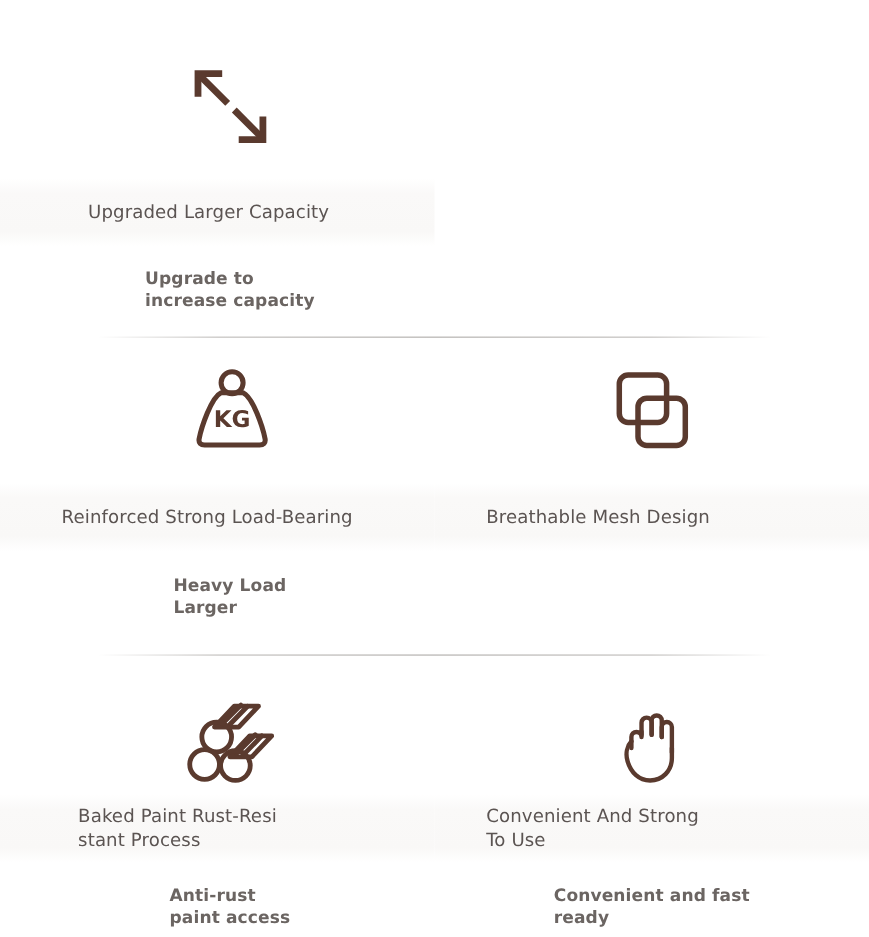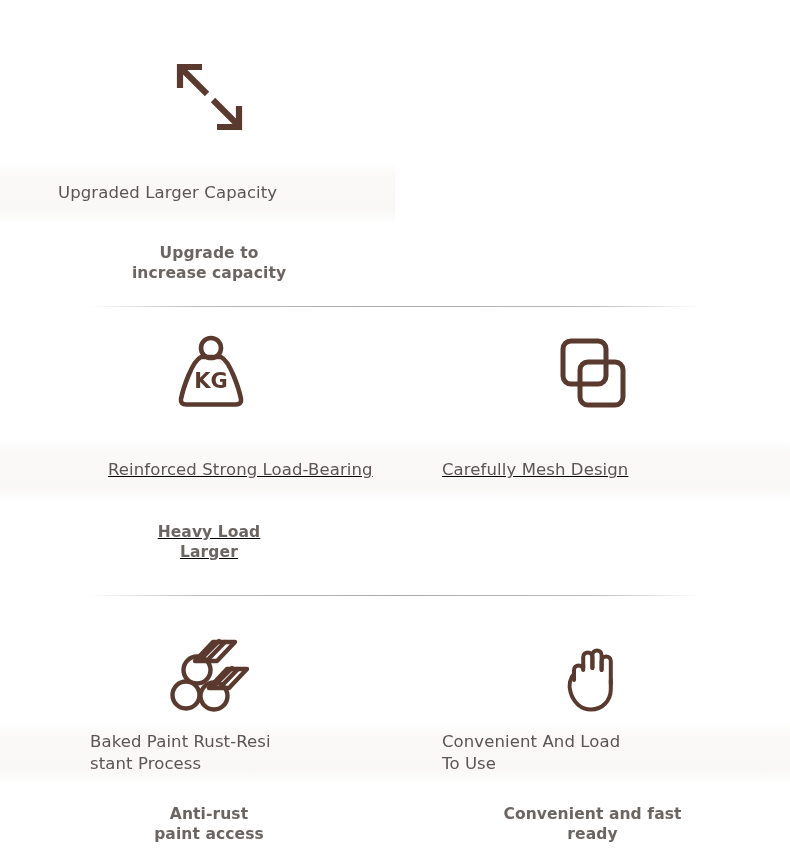--- a/index.html
+++ b/index.html
@@ -18,21 +18,21 @@
     height: 852px;
     position: relative;
     background: #ffffff;
   }
   .row {
     display: flex;
     width: 100%;
     box-sizing: border-box;
   }
   .row-1 { height: 272px; }
-  .row-2 { height: 288px; text-decoration: underline; }
+  .row-2 { height: 288px; }
   .row-3 { height: 292px; }
 
   .divider {
     width: 612px;
     height: 1px;
     margin: 0 auto;
     background: linear-gradient(to right,
         rgba(200,197,195,0) 0%,
         rgba(178,175,172,0.85) 18%,
         rgba(168,165,162,0.95) 50%,
@@ -73,54 +73,53 @@
     font-size: 16.5px;
     line-height: 1.32;
     letter-spacing: 0.1px;
     text-align: left;
     white-space: pre-line;
   }
   .subtitle {
     color: #6b6562;
     font-size: 15.5px;
     line-height: 1.30;
-    text-align: center;
     white-space: pre-line;
     font-weight: 600;
     letter-spacing: 0.1px;
   }
 
   
-  .card.left  .title-band { padding-left: 58px; }
+  .card.left  .title-band { padding-left: 80px; }
   .card.right .title-band { padding-left: 47px; }
 
   .card.left  .subtitle-wrap { padding-left: 23px; }
   .card.right .subtitle-wrap { padding-left: 0px; }
   .subtitle-wrap { width: 100%; display:flex; justify-content:center; }
 
   .icon-off-left  { padding-left: 27px; }
   .icon-off-right { padding-left: 0px; }
 
   
   .row-1 .icon-wrap   { height: 128px; align-items: center; }
   .row-1 .title-band  { height: 62px; }
   .row-1 .subtitle-wrap { margin-top: 19px; }
 
   
   .row-2 .icon-wrap   { height: 132px; align-items: center; }
   .row-2 .title-band  { height: 62px; }
   .row-2 .subtitle-wrap { margin-top: 21px; }
-  .row-2 .card.left  .title-band { padding-left: 108px; }
+  .row-2 .card.left  .title-band { padding-left: 56px; }
   .row-2 .card.right .title-band { padding-left: 47px; }
 
   
   .row-3 .icon-wrap   { height: 118px; align-items: flex-end; padding-bottom: 8px;}
   .row-3 .title-band  { height: 62px; }
   .row-3 .subtitle-wrap { margin-top: 20px; }
-  .row-3 .card.left  .title-band { padding-left: 90px; }
+  .row-3 .card.left  .title-band { padding-left: 71px; }
   .row-3 .card.right .title-band { padding-left: 47px; }
 
   .spacer-top { height: 34px; }
 </style>
 </head>
 <body>
 
 <div class="page">
 
   <div class="spacer-top"></div>
@@ -175,21 +174,21 @@
     <div class="card right">
       <div class="icon-wrap icon-off-right">
         <svg width="84" height="84" viewBox="0 0 84 84">
           <g fill="none" stroke="#5a3a2e" stroke-width="5" stroke-linejoin="round" stroke-linecap="round">
             <path d="M47,10 H20 A8,8 0 0 0 12,18 V45 A8,8 0 0 0 20,53 H47 A8,8 0 0 0 55,45 V18 A8,8 0 0 0 47,10 Z"></path>
             <path d="M37,74 H64 A8,8 0 0 0 72,66 V39 A8,8 0 0 0 64,31 H37 A8,8 0 0 0 29,39 V66 A8,8 0 0 0 37,74 Z"></path>
           </g>
         </svg>
       </div>
       <div class="title-band">
-        <div class="title">Carefully Mesh Design</div>
+        <div class="title">Breathable Mesh Design</div>
       </div>
     </div>
   </div>
 
   <div class="divider"></div>
 
   <div class="row row-3">
 
     <div class="card left">
       <div class="icon-wrap icon-off-left">
@@ -223,21 +222,21 @@
           <g fill="none" stroke="#5a3a2e" stroke-width="4" stroke-linejoin="round" stroke-linecap="round">
             <path d="M17,36 L17,26 a4.6,4.6 0 0 1 9.2,0 L26.2,21"></path>
             <path d="M26.2,24 L26.2,13 a4.6,4.6 0 0 1 9.2,0 L35.4,24"></path>
             <path d="M35.4,24 L35.4,11 a4.6,4.6 0 0 1 9.2,0 L44.6,26"></path>
             <path d="M44.6,26 L44.6,17 a4.6,4.6 0 0 1 9.2,0 L53.8,40"></path>
             <path d="M17,30 C13,34 11.5,41 13.5,48 C16.5,58.5 24,65.5 34,65.5 C45,65.5 53.8,57 53.8,45 L53.8,36"></path>
           </g>
         </svg>
       </div>
       <div class="title-band">
-        <div class="title">Convenient And Load
+        <div class="title">Convenient And Strong
  To Use</div>
       </div>
       <div class="subtitle-wrap">
         <div class="subtitle">Convenient and fast
 ready</div>
       </div>
     </div>
   </div>
 
 </div>

